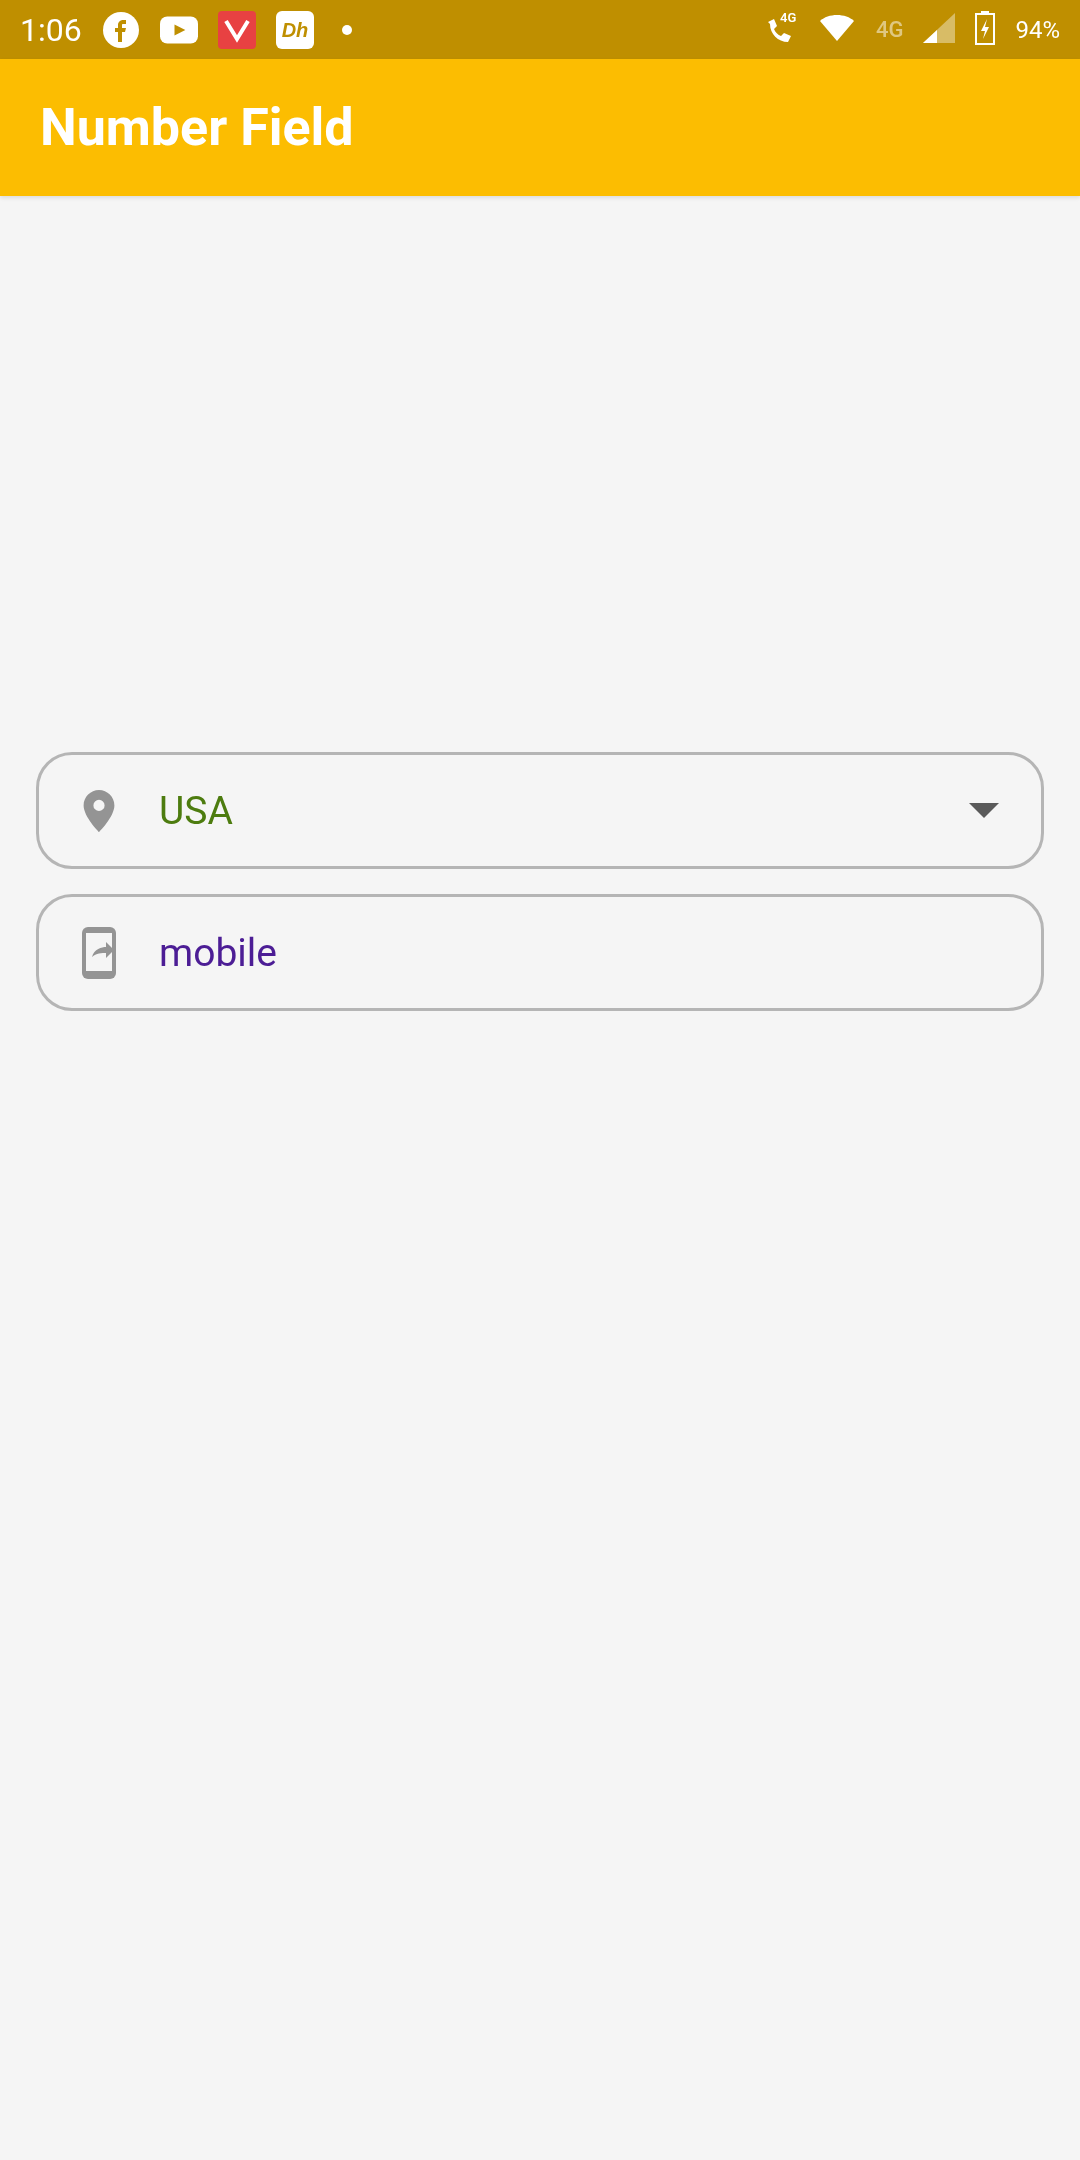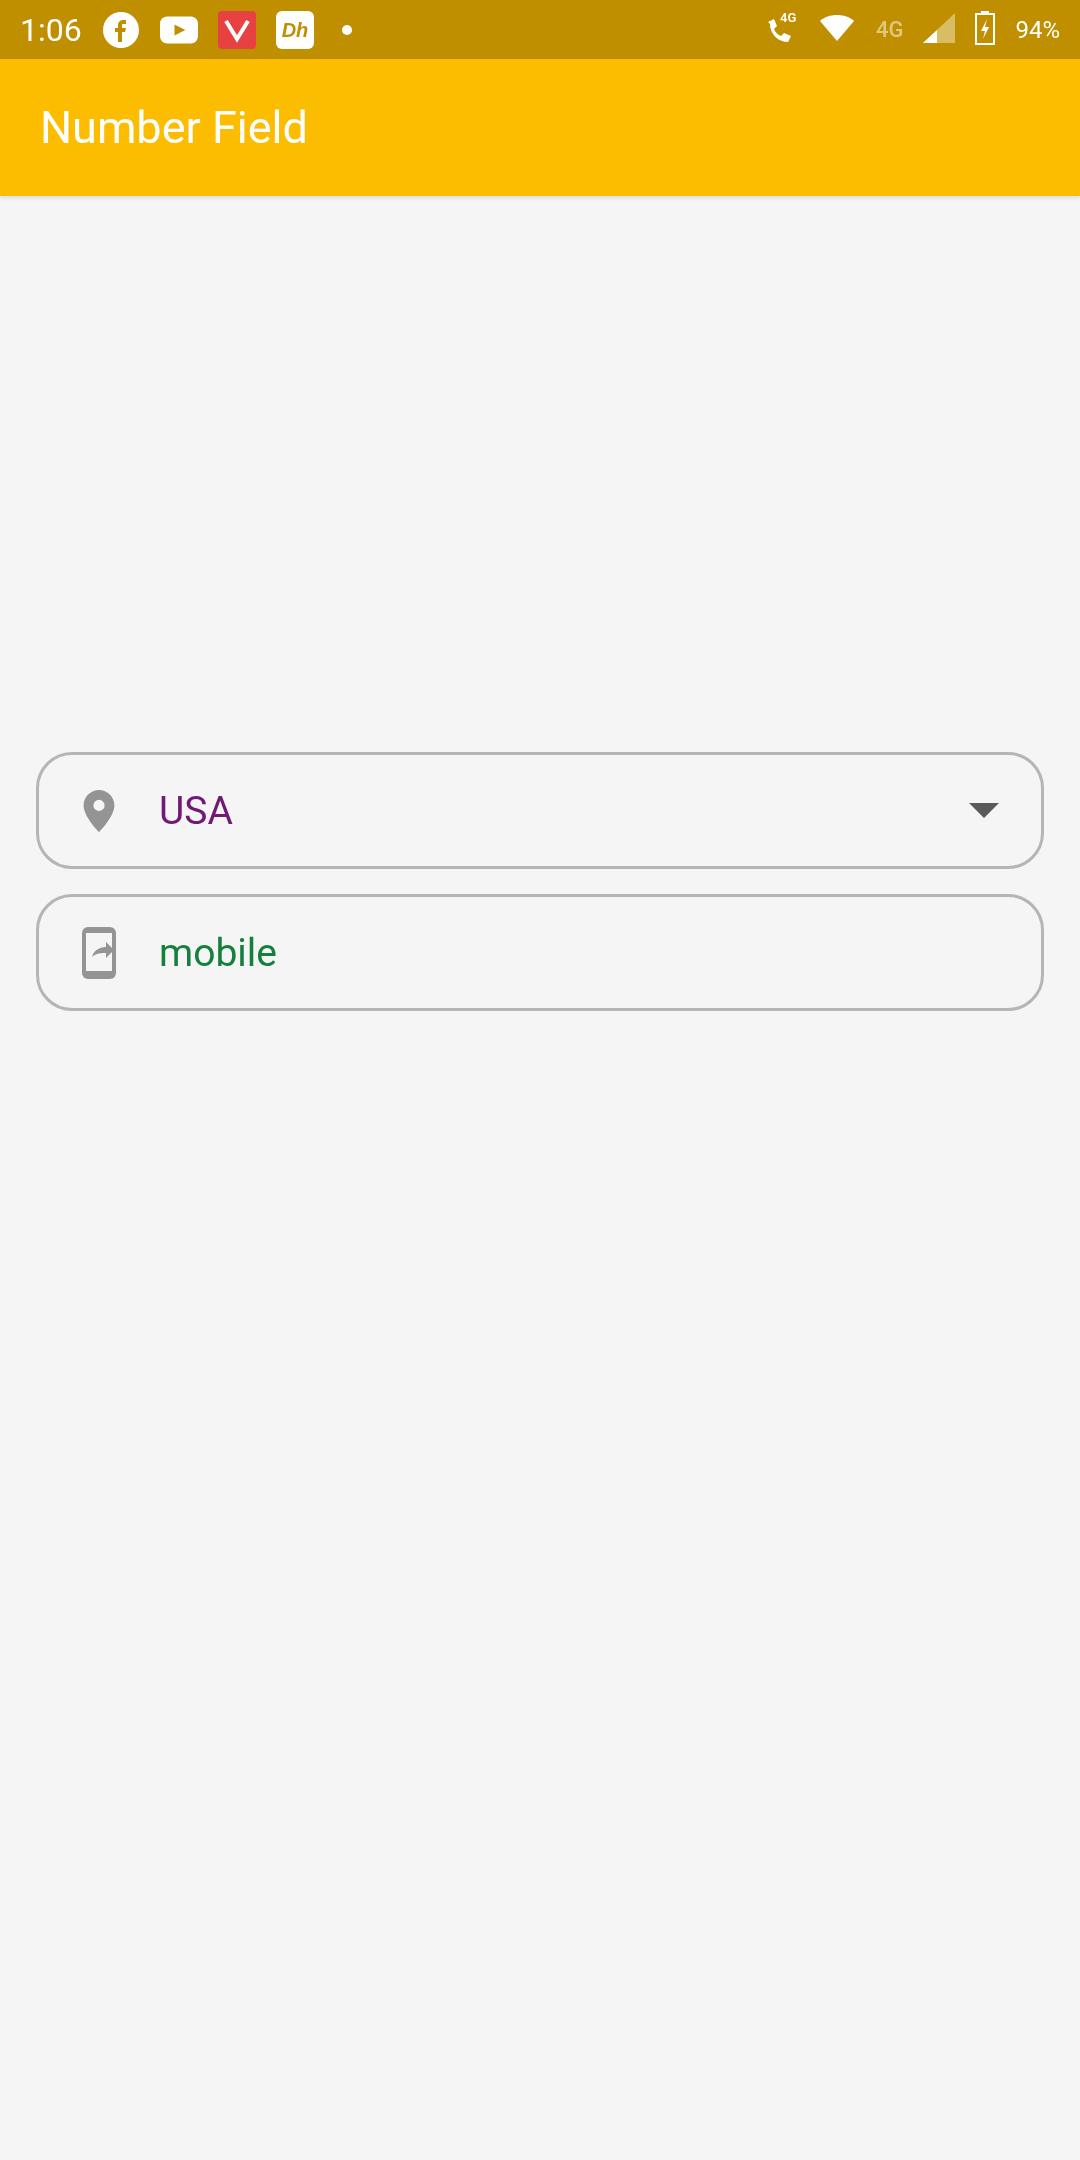--- a/index.html
+++ b/index.html
@@ -57,22 +57,22 @@
     .app-bar {
       height: 137px;
       background: #FCBD01;
       display: flex;
       align-items: center;
       padding-left: 40px;
       box-shadow: 0 2px 4px rgba(0,0,0,0.1);
     }
     .app-title {
       color: white;
-      font-size: 45px;
-      font-weight: 400;
+      font-size: 52px;
+      font-weight: 700;
     }
     .content {
       padding: 0 36px;
     }
     .spacer-top {
       height: 556px;
     }
     .field {
       border: 3px solid #b5b5b5;
       border-radius: 36px;
@@ -85,26 +85,26 @@
     }
     .field-icon {
       width: 48px;
       display: flex;
       align-items: center;
       justify-content: center;
       margin-right: 36px;
     }
     .field-text {
       flex: 1;
-      color: #701a75;
+      color: #4d7c0f;
       font-size: 39px;
       font-weight: 400;
     }
     .field-placeholder {
-      color: #15803d;
+      color: #4c1d95;
     }
     .dropdown-arrow {
       display: flex;
       align-items: center;
     }
     .dot-sep {
       width: 10px;
       height: 10px;
       background: white;
       border-radius: 50%;

